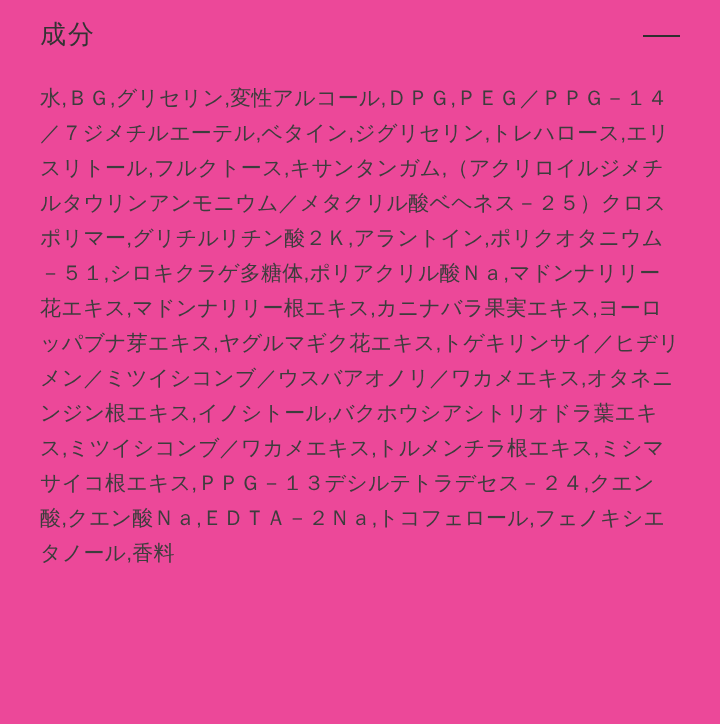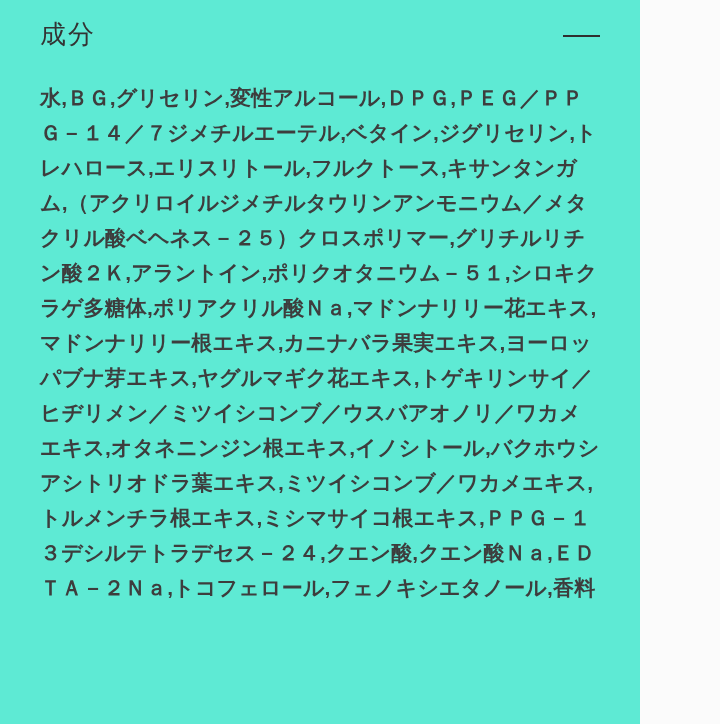--- a/index.html
+++ b/index.html
@@ -2,25 +2,25 @@
 <html lang="ja"><head>
 <meta charset="utf-8">
 <style>
   html, body {
     margin: 0;
     padding: 0;
     background: #fbfbfb;
     font-family: "Liberation Sans", "DejaVu Sans", sans-serif;
   }
   .page {
-    width: 640px;
+    width: 720px;
     height: 724px;
     box-sizing: border-box;
     overflow: hidden;
-    background: #5eead4;
+    background: #ec4899;
   }
   .section {
     box-sizing: border-box;
     padding: 14px 40px 0 40px;
   }
   .section-header {
     display: flex;
     align-items: center;
     justify-content: space-between;
     height: 40px;
@@ -38,21 +38,21 @@
     display: inline-block;
     width: 37px;
     height: 2px;
     background: #2f2f2f;
     margin-top: 4px;
   }
   .ingredients-text {
     margin: 26px 0 0 0;
     font-size: 21px;
     line-height: 35px;
-    font-weight: 700;
+    font-weight: 400;
     letter-spacing: 0.2px;
     color: #3d3d3d;
     text-align: left;
     word-break: break-all;
     overflow-wrap: anywhere;
   }
   .disclaimer-note {
     margin: 32px 0 0 0;
     font-size: 21px;
     line-height: 36px;

